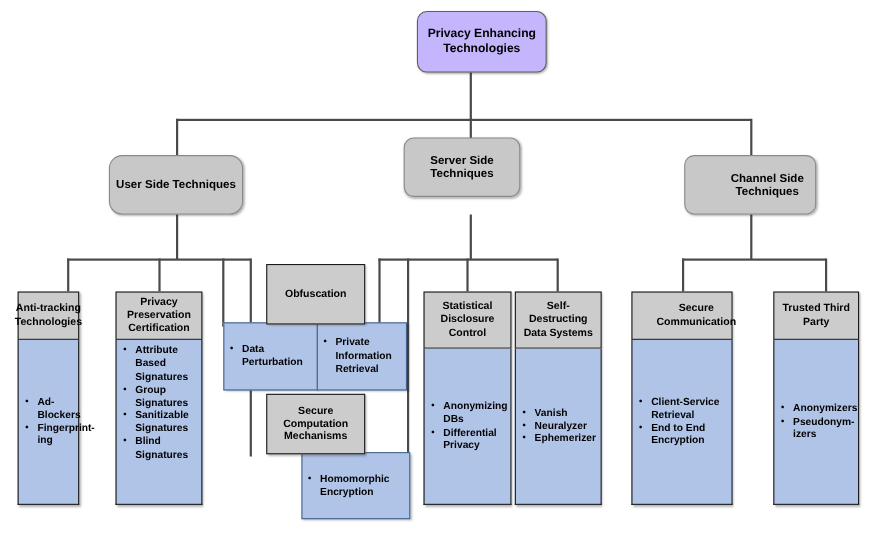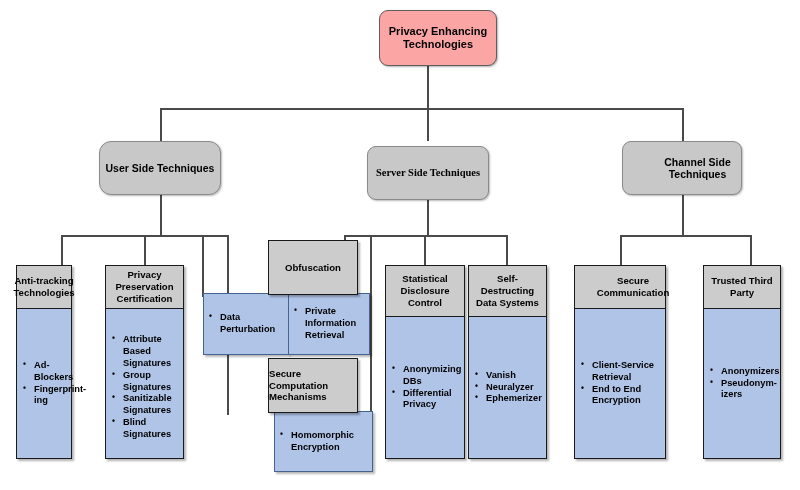--- a/index.html
+++ b/index.html
@@ -20,21 +20,21 @@
     justify-content:center;
     text-align:center;
     font-weight:bold;
     color:#000000;
     line-height:1.18;
     z-index:3;
   }
 
   
   .root{
-    background:#fca5a5;
+    background:#c4b5fd;
     border:1px solid #5e5e5e;
     border-radius:9px;
     color:#000000;
     font-size:11px;
     box-shadow:1px 1px 2px rgba(0,0,0,0.30);
   }
   
   .lvl2{
     background:#c8c8c8;
     border:1px solid #8a8a8a;
@@ -65,21 +65,21 @@
     background:#b0c4e8;
     border:1.6px solid #1a1a1a;
     border-top:none;
     box-sizing:border-box;
     flex:1;
     display:flex;
     flex-direction:column;
     justify-content:center;
     padding:4px 5px 4px 6px;
   }
-  .leaf .body.topalign{justify-content:flex-start;padding-top:25px;}
+  .leaf .body.topalign{justify-content:flex-start;padding-top:4px;}
   ul.bul{
     margin:0;padding:0;list-style:none;
   }
   ul.bul li{
     position:relative;
     padding-left:11px;
     font-weight:bold;
     font-size:9.3px;
     line-height:1.28;
     color:#000;
@@ -91,25 +91,24 @@
     font-size:8.5px;
   }
 
   
   .caphead{
     position:absolute;
     box-sizing:border-box;
     background:#cccccc;
     border:1.6px solid #1a1a1a;
     display:flex;align-items:center;justify-content:center;
-    text-align:left;
+    text-align:center;
     font-weight:bold;font-size:9.6px;line-height:1.22;
     color:#000;z-index:4;
     box-shadow:1.5px 1.5px 2px rgba(0,0,0,0.30);
-    margin-left:26px;
   }
   
   .bluebox{
     position:absolute;
     box-sizing:border-box;
     background:#b0c4e8;
     border:1.6px solid #44648f;
     z-index:3;
     display:flex;align-items:center;
     padding:3px 4px 3px 5px;
@@ -153,21 +152,21 @@
   <div class="ln lnv" style="left:620px;top:235px;height:30px;"></div>
   <div class="ln lnv" style="left:750px;top:235px;height:30px;"></div>
 
   <div class="node root" style="left:379px;top:10px;width:118px;height:56px;">
     <span>Privacy Enhancing Technologies</span>
   </div>
 
   <div class="node lvl2" style="left:99px;top:141px;width:122px;height:54px;border-radius:12px;">
     <span>User Side Techniques</span>
   </div>
-  <div class="node lvl2" style="left:367px;top:146px;width:122px;height:54px;font-family:Liberation Serif, serif;">
+  <div class="node lvl2" style="left:367px;top:125px;width:106px;height:54px;">
     <span>Server Side Techniques</span>
   </div>
   <div class="node lvl2" style="left:622px;top:141px;width:120px;height:54px;padding-left:31px;">
     <span>Channel Side Techniques</span>
   </div>
 
   <div class="leaf" style="left:16px;top:265px;width:56px;height:194px;">
     <div class="head" style="height:44px;">Anti-tracking Technologies</div>
     <div class="body">
       <ul class="bul">

